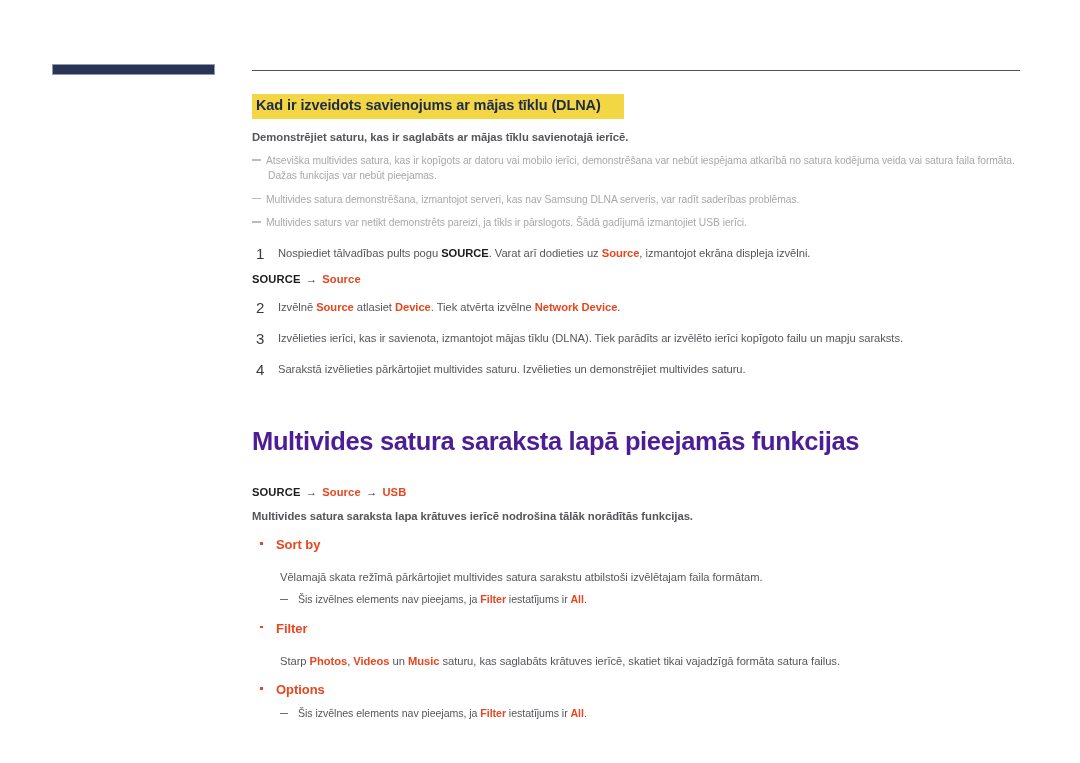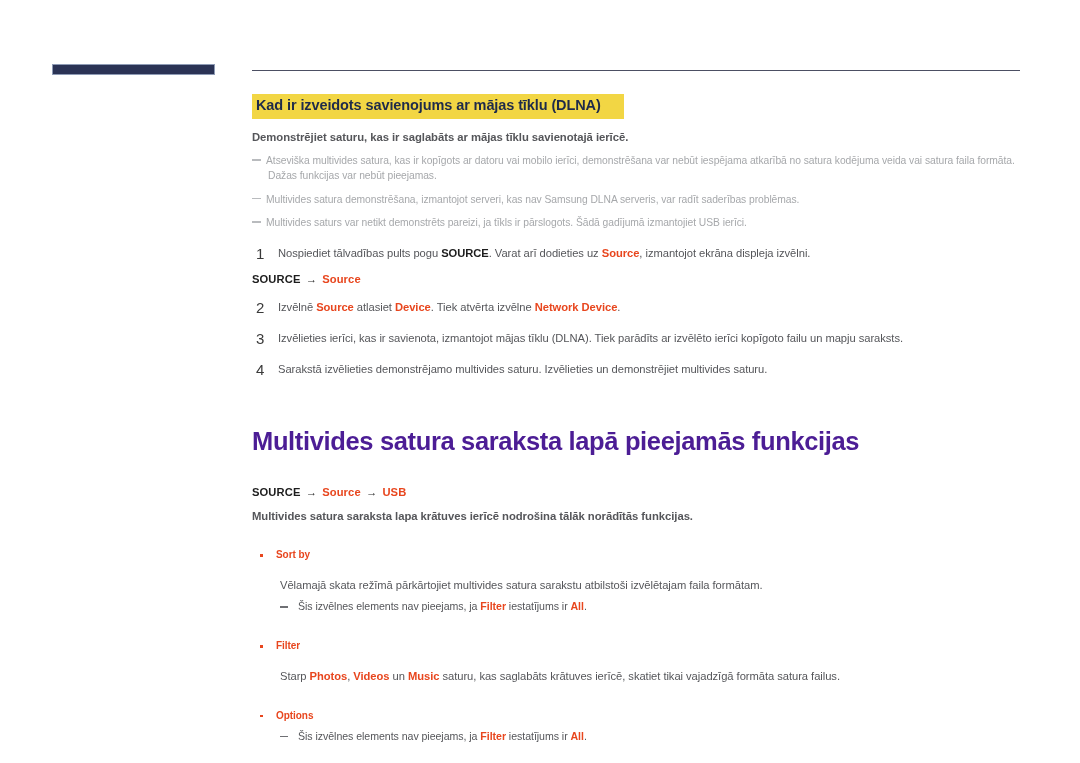--- a/index.html
+++ b/index.html
@@ -163,26 +163,25 @@
   }
   .bullet .dot {
     position: absolute;
     left: 8px;
     top: 6px;
     width: 2.6px;
     height: 2.6px;
     background: #e8461e;
   }
   .bullet-title {
-    font-size: 10px;
+    font-size: 13px;
     font-weight: bold;
     color: #e8461e;
     line-height: 1.45;
     letter-spacing: -0.05px;
-    margin-top: 24px;
   }
   .bullet-body {
     font-size: 11.2px;
     color: #55565a;
     line-height: 1.5;
     margin-top: 14px;
     padding-left: 4px;
     letter-spacing: -0.05px;
   }
   .subnote {
@@ -229,21 +228,21 @@
         <div class="note"><span class="dash"></span><span>Atseviška multivides satura, kas ir kopīgots ar datoru vai mobilo ierīci, demonstrēšana var nebūt iespējama atkarībā no satura kodējuma veida vai satura faila formāta.</span><span class="cont">Dažas funkcijas var nebūt pieejamas.</span></div>
         <div class="note"><span class="dash"></span><span>Multivides satura demonstrēšana, izmantojot serveri, kas nav Samsung DLNA serveris, var radīt saderības problēmas.</span></div>
         <div class="note"><span class="dash"></span><span>Multivides saturs var netikt demonstrēts pareizi, ja tīkls ir pārslogots. Šādā gadījumā izmantojiet USB ierīci.</span></div>
       </div>
 
     <div class="steps" id="steps-container">
         <div class="step"><span class="num">1</span><span><span>Nospiediet tālvadības pults pogu </span><b class="k">SOURCE</b><span>. Varat arī dodieties uz </span><b class="o">Source</b><span>, izmantojot ekrāna displeja izvēlni.</span></span></div>
         <div class="crumb"><span>SOURCE</span><span class="arrow"> → </span><span class="ov">Source</span></div>
         <div class="step"><span class="num">2</span><span><span>Izvēlnē </span><b class="o">Source</b><span> atlasiet </span><b class="o">Device</b><span>. Tiek atvērta izvēlne </span><b class="o">Network Device</b><span>.</span></span></div>
         <div class="step"><span class="num">3</span><span><span>Izvēlieties ierīci, kas ir savienota, izmantojot mājas tīklu (DLNA). Tiek parādīts ar izvēlēto ierīci kopīgoto failu un mapju saraksts.</span></span></div>
-        <div class="step"><span class="num">4</span><span><span>Sarakstā izvēlieties demonstrējamo multivides saturu. Izvēlieties un demonstrējiet multivides saturu.</span></span></div>
+        <div class="step"><span class="num">4</span><span><span>Sarakstā izvēlieties pārkārtojiet multivides saturu. Izvēlieties un demonstrējiet multivides saturu.</span></span></div>
       </div>
 
     <div class="blue-title">Multivides satura saraksta lapā pieejamās funkcijas</div>
 
     <div class="crumb top-gap" id="crumb2"><span>SOURCE</span><span class="arrow"> → </span><span class="ov">Source</span><span class="arrow"> → </span><span class="ov">USB</span></div>
 
     <div class="para">Multivides satura saraksta lapa krātuves ierīcē nodrošina tālāk norādītās funkcijas.</div>
 
     <div class="bullets" id="bullets-container">
         <div class="bullet">

